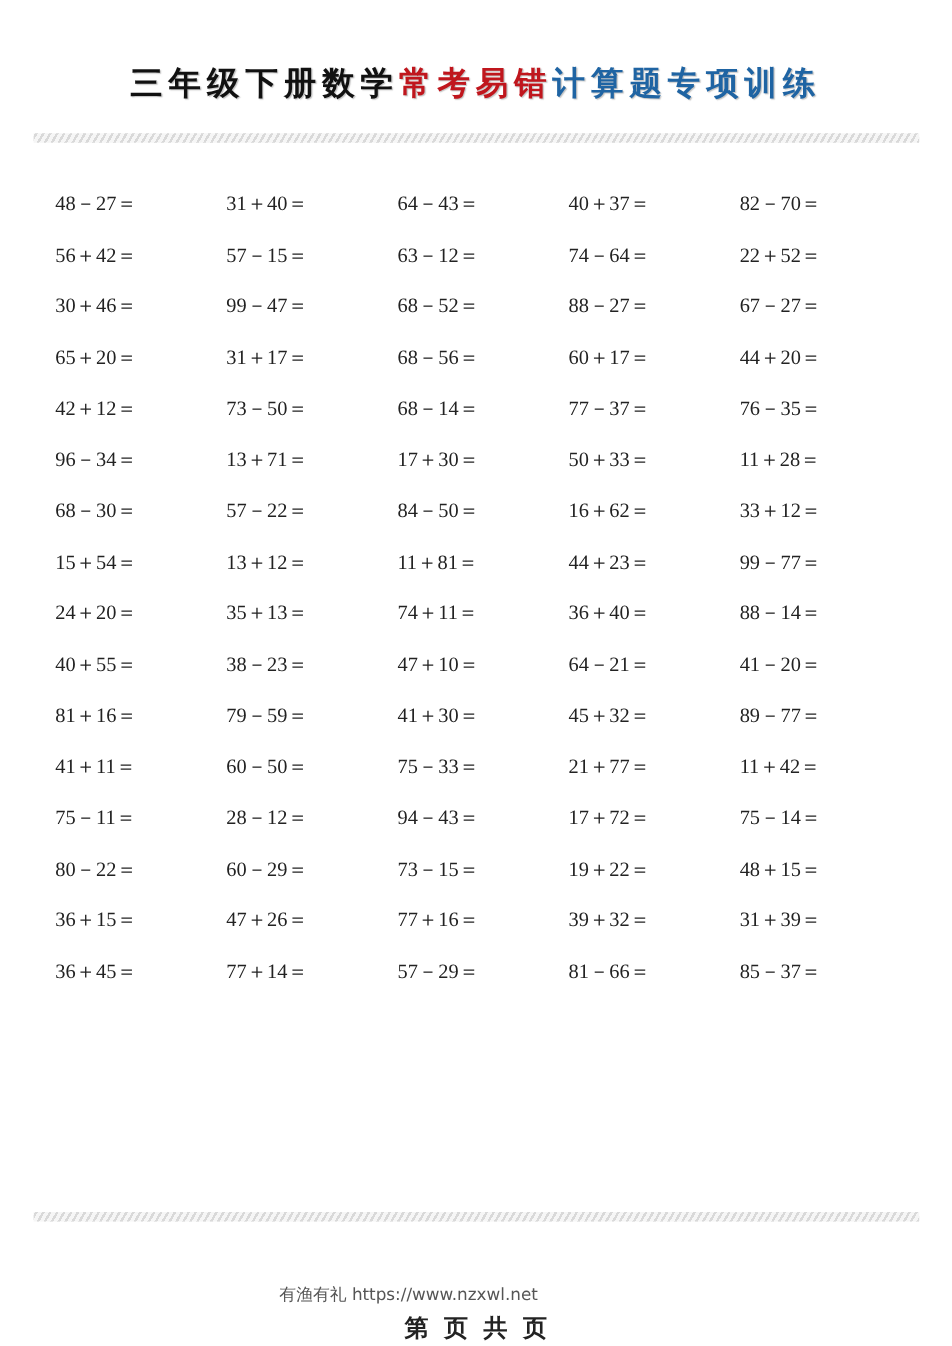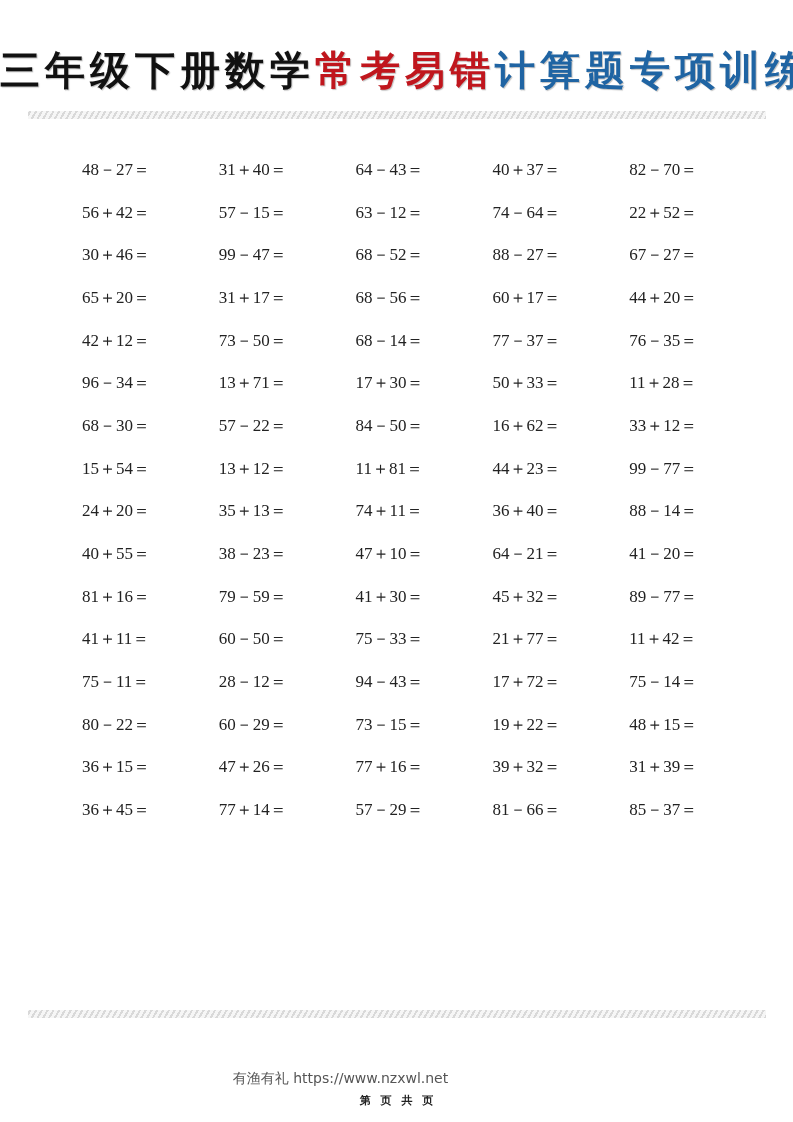--- a/index.html
+++ b/index.html
@@ -15,21 +15,21 @@
       font-family: "Liberation Serif", "DejaVu Serif", serif;
       color: #222222;
     }
     .title {
       position: absolute;
       left: 0;
       top: 44px;
       width: 793px;
       text-align: center;
       font-family: "DejaVu Sans", "Liberation Sans", sans-serif;
-      font-size: 40px;
+      font-size: 27px;
       font-weight: bold;
       letter-spacing: 5px;
       line-height: 52px;
       white-space: nowrap;
     }
     .title .seg { text-shadow: 1px 1px 1px rgba(0,0,0,0.25); }
     .divider {
       position: absolute;
       left: 28px;
       width: 738px;
@@ -45,21 +45,20 @@
     .grid {
       position: absolute;
       left: 46px;
       top: 148px;
       width: 720px;
     }
     .row {
       display: flex;
       height: 42.7px;
       align-items: center;
-      margin-left: 36px;
     }
     .cell {
       width: 142.6px;
       font-size: 17px;
       white-space: nowrap;
       color: #222222;
     }
     .footer-site {
       position: absolute;
       left: 0;
@@ -70,21 +69,21 @@
       font-size: 14px;
       color: #555555;
     }
     .footer-page {
       position: absolute;
       left: 0;
       top: 1093px;
       width: 793px;
       text-align: center;
       font-family: "DejaVu Sans", "Liberation Sans", sans-serif;
-      font-size: 11px;
+      font-size: 20px;
       font-weight: bold;
       color: #222222;
       word-spacing: 6px;
     }
   </style>
 </head>
 <body>
 
 <div class="title">
   <span class="seg" style="color:#111111">三年级下册数学</span><span class="seg" style="color:#c0161d">常考易错</span><span class="seg" style="color:#1f64a3">计算题专项训练</span>

